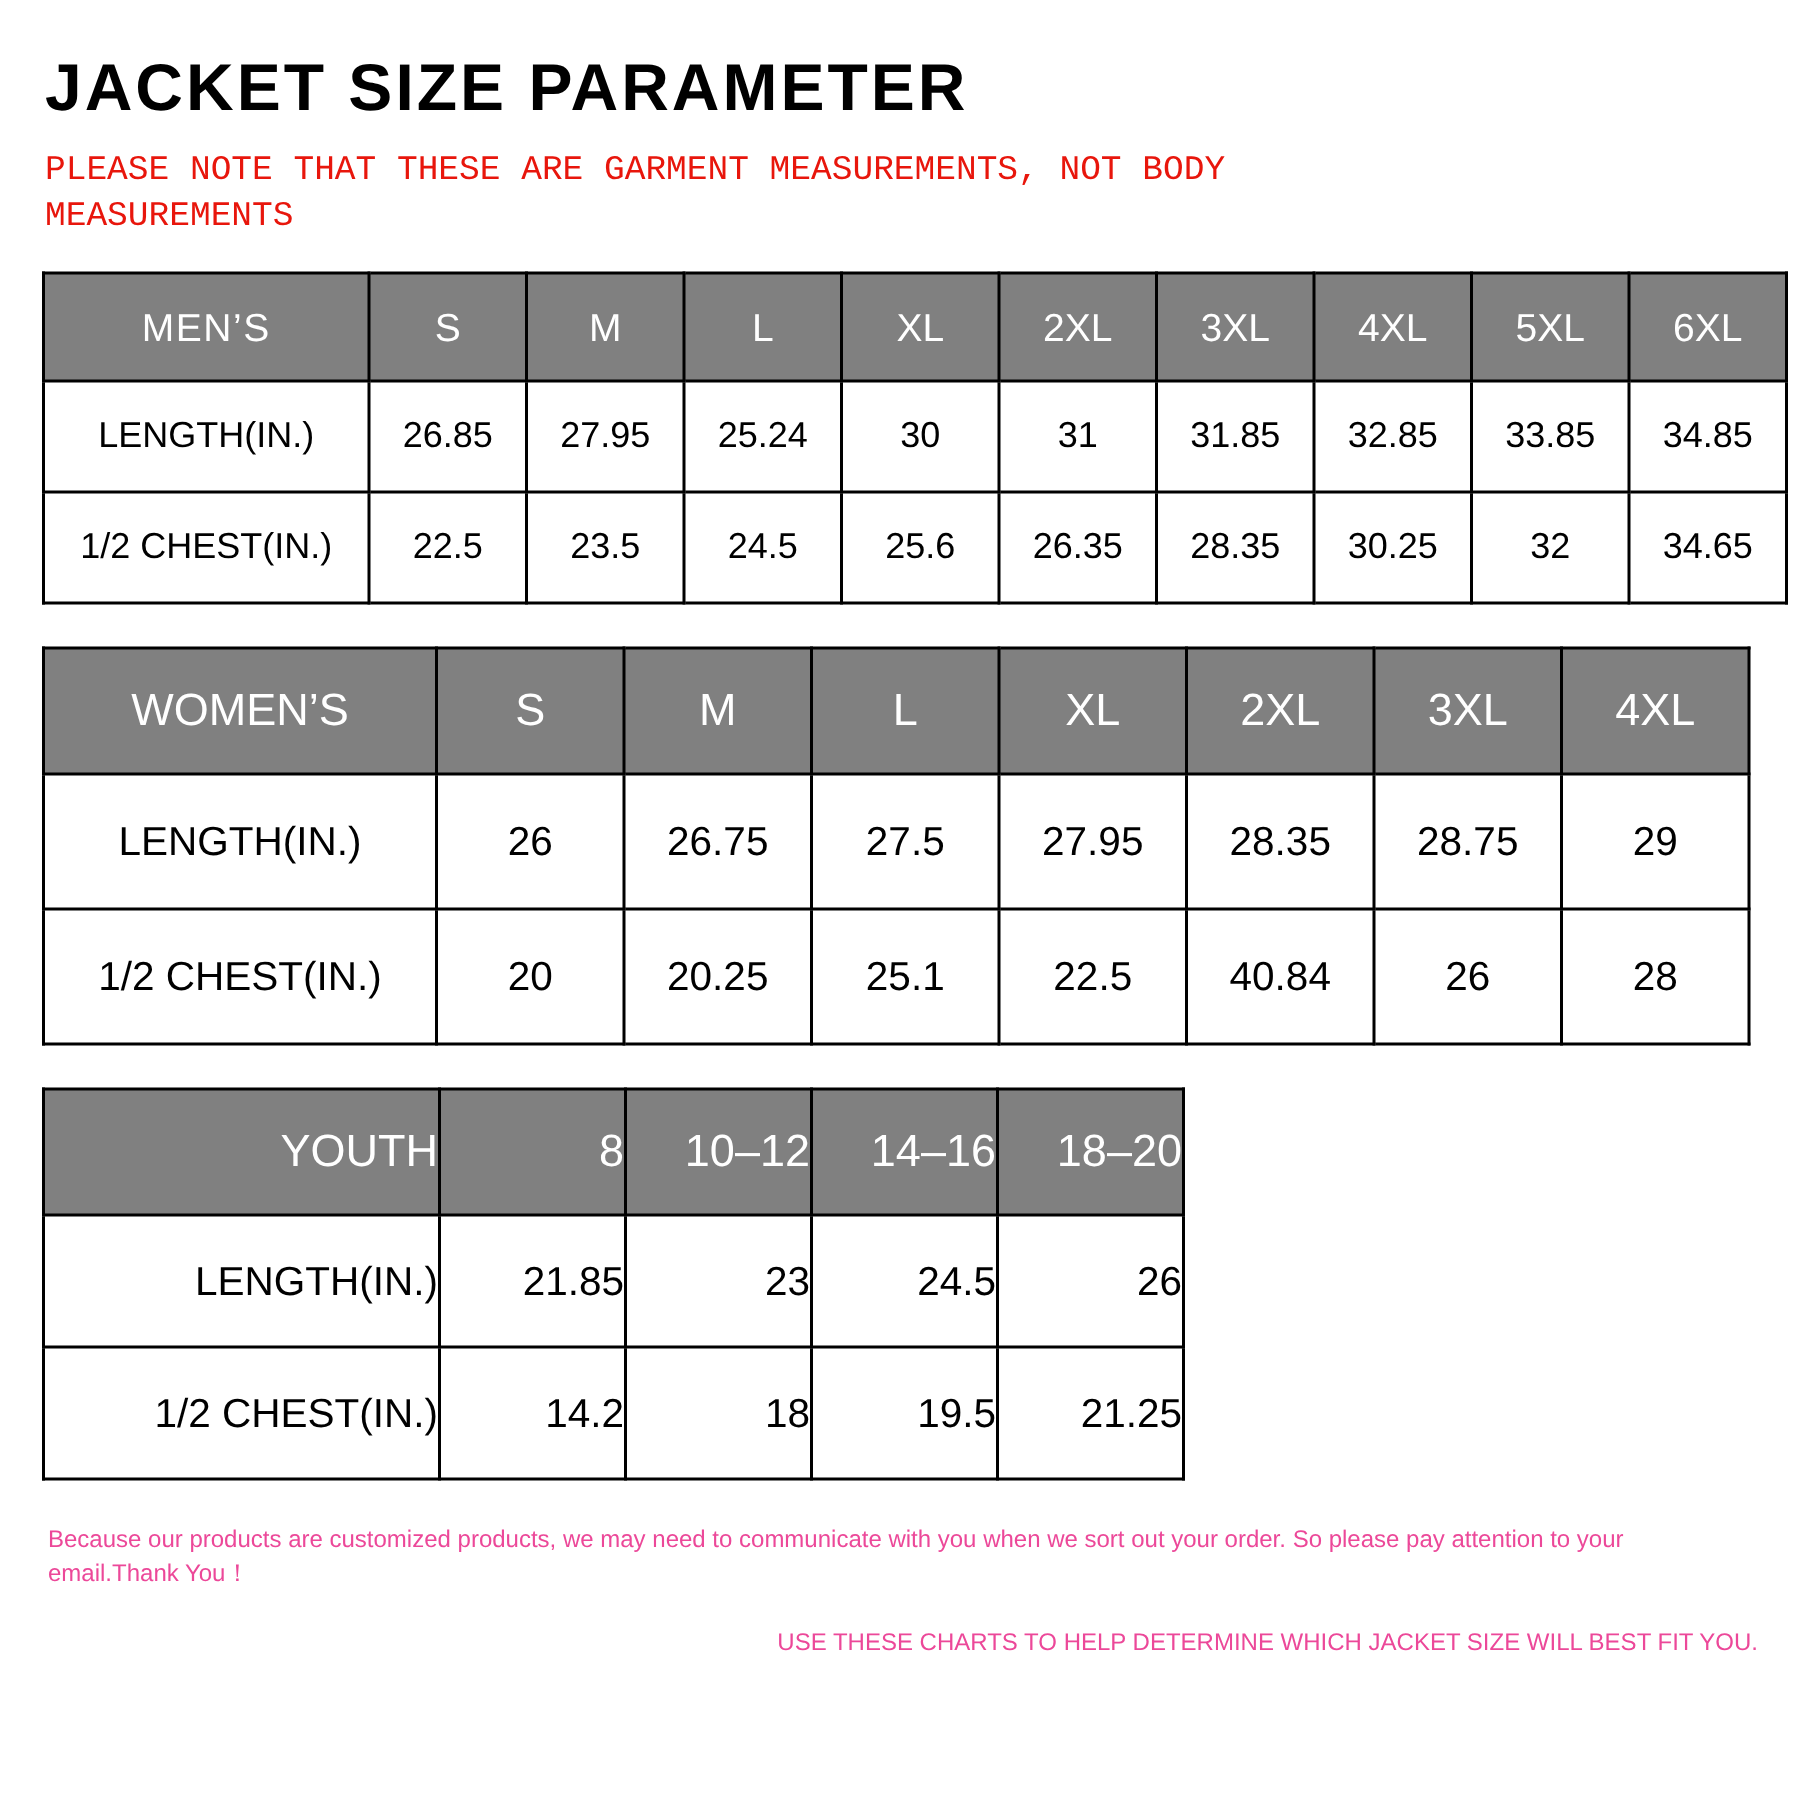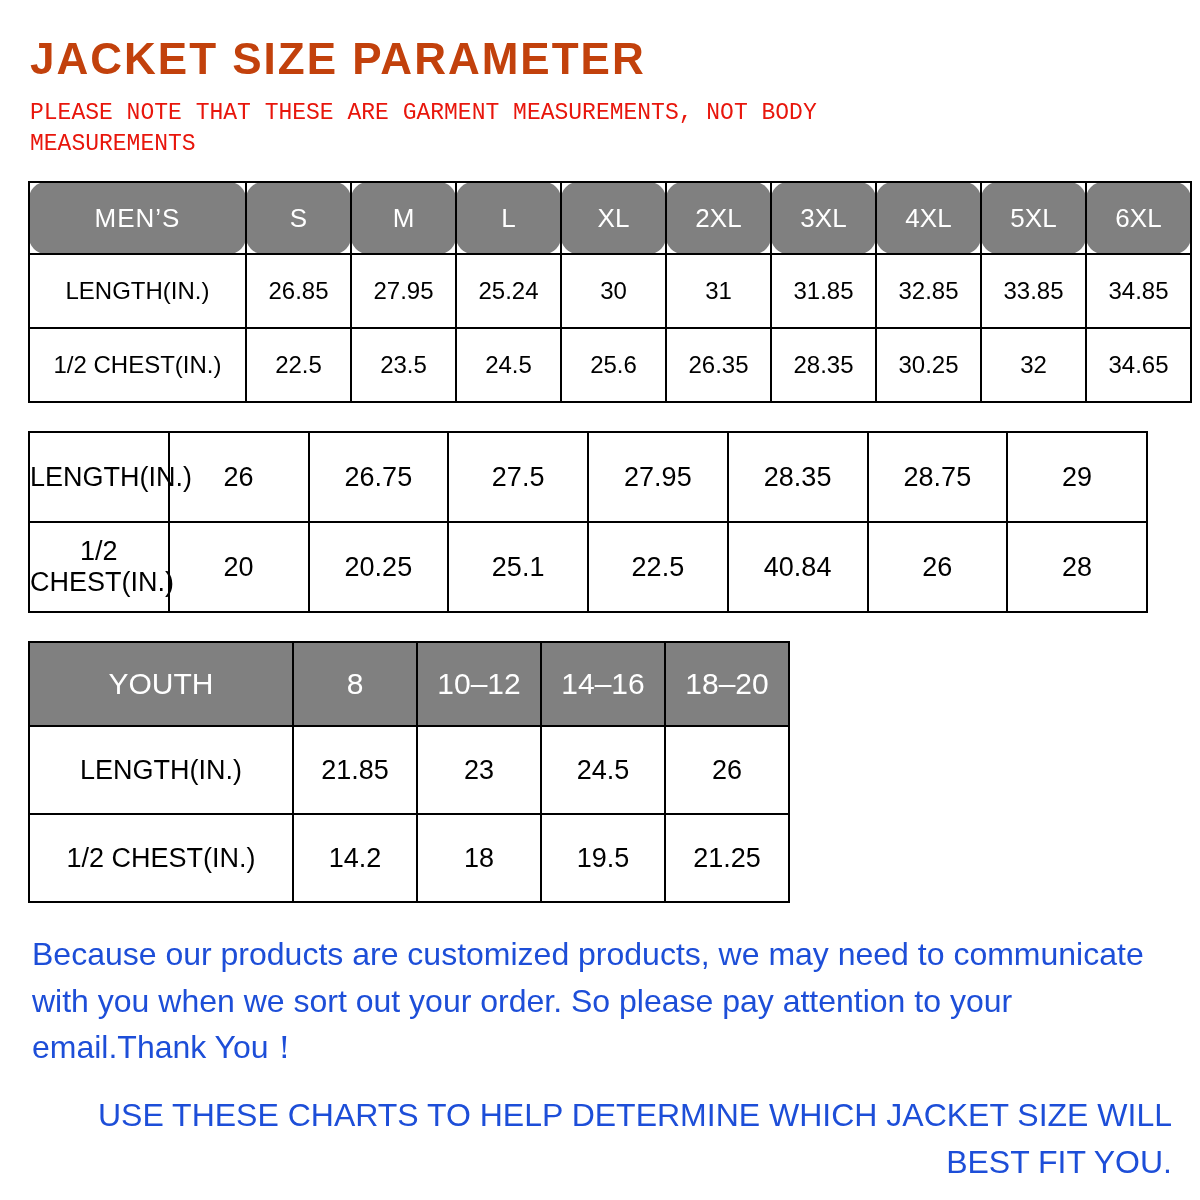--- a/index.html
+++ b/index.html
@@ -19,21 +19,21 @@
     height: 1200px;
     box-sizing: border-box;
     padding: 30px 28px 0 28px;
     position: relative;
   }
   .title {
     font-size: 44px;
     font-weight: bold;
     letter-spacing: 2px;
     margin: 4px 0 14px 2px;
-    color: #c2410c;
+    color: #000000;
   }
   .note {
     color: #e8160c;
     font-size: 23px;
     line-height: 1.33;
     margin: 0 0 22px 2px;
     max-width: 930px;
     font-family: Liberation Mono, monospace;
   }
   table {
@@ -49,36 +49,36 @@
     padding: 0;
   }
   .hdr td {
     background: #808080;
     color: #ffffff;
   }
   
   .t-men { width: 1145px; }
   .t-men .hdr td { height: 70px; font-size: 26px; }
   .t-men .hdr td.label { font-size: 26px; letter-spacing: 1px; }
-  .t-men tbody tr td { height: 72px; font-size: 24px; border-radius: 17px; }
+  .t-men tbody tr td { height: 72px; font-size: 24px; }
   .t-men tbody tr td.label { font-size: 24px; }
 
   
   .t-women { width: 1120px; }
   .t-women .hdr td { height: 82px; font-size: 30px; }
   .t-women tbody tr td { height: 88px; font-size: 27px; }
 
   
   .t-youth { width: 750px; }
   .t-youth .hdr td { height: 82px; font-size: 30px; }
-  .t-youth tbody tr td { height: 86px; font-size: 27px; }
+  .t-youth tbody tr td { height: 86px; font-size: 27px; text-align: right; }
 
   .footer-red {
-    color: #1d4ed8;
-    font-size: 32px;
+    color: #ec4899;
+    font-size: 16px;
     line-height: 1.45;
     margin: 6px 0 0 4px;
     max-width: 1140px;
   }
   .footer-red.second {
     margin-top: 22px;
     text-align: right;
   }
 </style>
 </head>
@@ -126,20 +126,30 @@
         <td>28.35</td>
         <td>30.25</td>
         <td>32</td>
         <td>34.65</td>
       </tr>
     </tbody>
   </table>
 
   <table class="t-women">
     <tbody>
+      <tr class="hdr">
+        <td class="label" style="width:260px">WOMEN’S</td>
+        <td style="width:123px">S</td>
+        <td style="width:123px">M</td>
+        <td style="width:123px">L</td>
+        <td style="width:123px">XL</td>
+        <td style="width:123px">2XL</td>
+        <td style="width:123px">3XL</td>
+        <td style="width:123px">4XL</td>
+      </tr>
       <tr>
         <td class="label">LENGTH(IN.)</td>
         <td>26</td>
         <td>26.75</td>
         <td>27.5</td>
         <td>27.95</td>
         <td>28.35</td>
         <td>28.75</td>
         <td>29</td>
       </tr>

